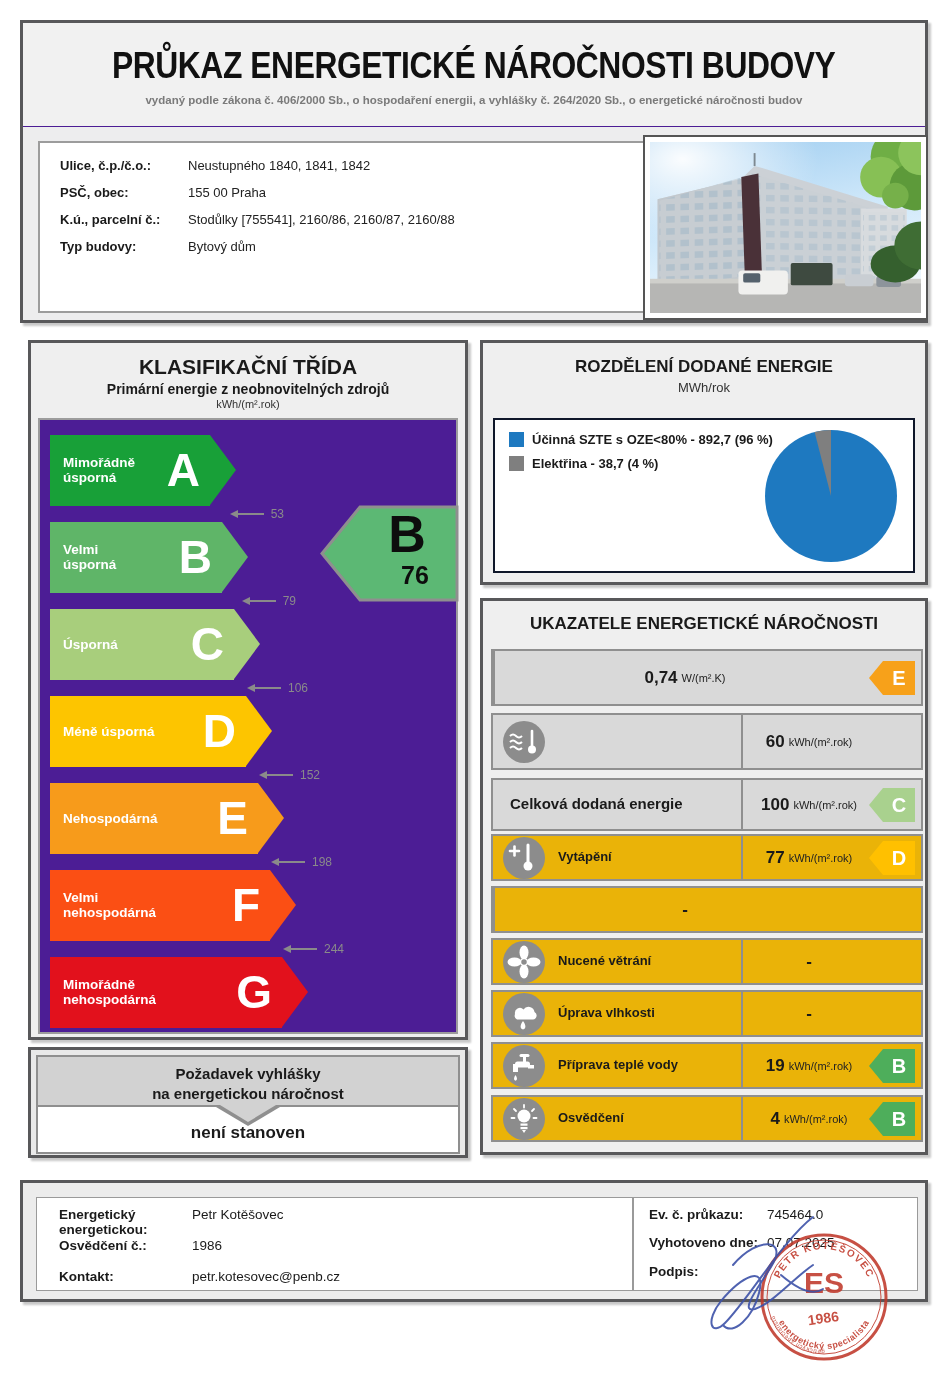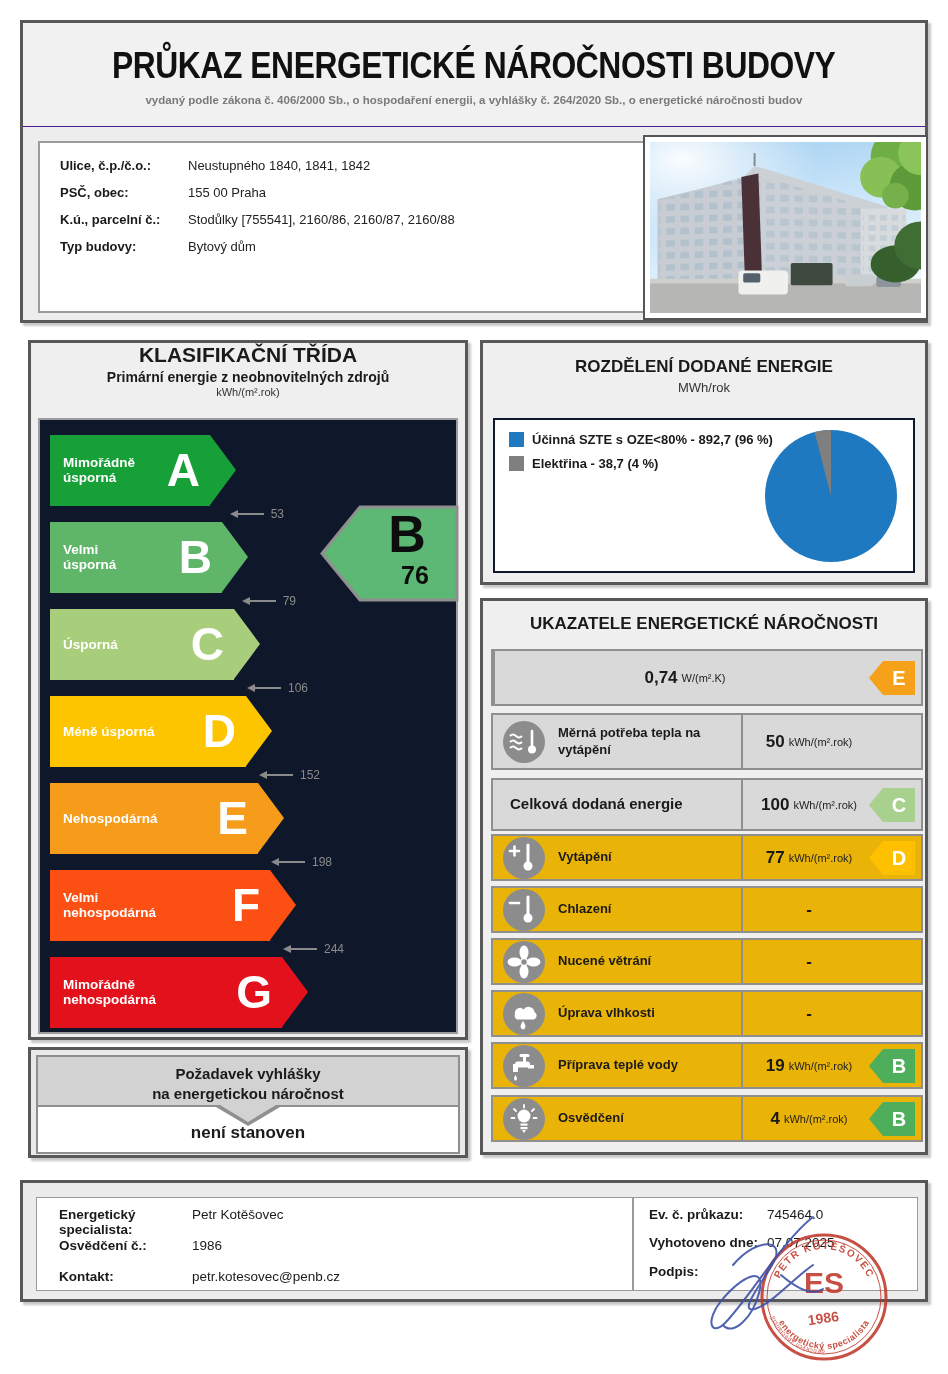--- a/index.html
+++ b/index.html
@@ -23,25 +23,25 @@
   .info-value { color:#222; }
   .info-row.wide .info-label { width:auto; flex:0 0 auto; margin-right:10px; }
 
   .photo-frame { position:absolute; left:620px; top:112px; width:285px; height:185px;
                  background:#fff; border:2px solid #555; padding:5px; }
   .photo-frame svg { display:block; width:100%; height:100%; }
 
   
   .class-panel { left:28px; top:340px; width:440px; height:700px; border:3px solid #58585a;
                  background:#efefef; box-shadow:3px 3px 2px rgba(0,0,0,.22); }
-  .cp-title { text-align:center; font-size:21px; font-weight:bold; }
+  .cp-title { text-align:center; margin-top:12px; font-size:21px; font-weight:bold; }
   .cp-sub   { text-align:center; margin-top:2px; font-size:14px; font-weight:bold; }
   .cp-unit  { text-align:center; margin-top:1px; font-size:11px; color:#333; }
   .scale-box { position:absolute; left:7px; top:75px; width:420px; height:616px;
-               background:#0f172a; border:2px solid #9c9c9c; padding:15px 0 0 10px; }
+               background:#4c1d95; border:2px solid #9c9c9c; padding:15px 0 0 10px; }
   .band { position:relative; height:71px; }
   .band-label { position:absolute; left:13px; top:50%; transform:translateY(-50%);
                 color:#fff; font-weight:bold; font-size:13.5px; line-height:1.15; white-space:pre-line; }
   .band-letter { position:absolute; right:10px; top:0; color:#fff; font-weight:bold;
                  font-size:46px; line-height:71px; }
   .band-tip { position:absolute; right:-26px; top:0; width:0; height:0;
               border-top:35.5px solid transparent; border-bottom:35.5px solid transparent;
               border-left:26px solid #000; }
   .thr { display:flex; justify-content:flex-end; align-items:center; height:16px;
          font-size:12px; color:#8a8a8a; }
@@ -331,24 +331,23 @@
     <div class="ind-row gray" style="top:112px;height:57px">
       <div class="ind-left">
         <span class="ind-icon">
           <svg viewBox="0 0 44 44">
               <circle cx="22" cy="22" r="21" fill="#8c8c8c"></circle>
             <path d="M8,16 q3,-3 6,0 q3,3 6,0 M8,22 q3,-3 6,0 q3,3 6,0 M8,28 q3,-3 6,0 q3,3 6,0" fill="none" stroke="#fff" stroke-width="2"></path>
             <line x1="30" y1="11" x2="30" y2="26" stroke="#fff" stroke-width="2.6" stroke-linecap="round"></line>
             <circle cx="30" cy="29.5" r="4" fill="#fff"></circle>
           </svg>
         </span>
-        <span class="ind-label">Měrná potřeba tepla na vytápění</span>
-      </div>
-      <div class="ind-right">
-        <span class="ind-num">50</span>
+      </div>
+      <div class="ind-right">
+        <span class="ind-num">60</span>
         <span class="ind-unit">kWh/(m².rok)</span>
       </div>
     </div>
 
     <div class="ind-row gray" style="top:177px;height:53px">
       <div class="ind-left">
         <span class="ind-label big">Celková dodaná energie</span>
       </div>
       <div class="ind-right">
         <span class="ind-num">100</span>
@@ -377,31 +376,20 @@
         <span class="ind-num">77</span>
         <span class="ind-unit">kWh/(m².rok)</span>
         <span class="tag">
           <i class="tag-tip" style="border-right-color: rgb(255, 192, 0);"></i>
           <b class="tag-body" style="background-color: rgb(255, 192, 0);">D</b>
         </span>
       </div>
     </div>
 
     <div class="ind-row" style="top:285px;height:47px">
-      <div class="ind-left">
-        <span class="ind-icon">
-          <svg viewBox="0 0 44 44">
-              <circle cx="22" cy="22" r="21" fill="#8c8c8c"></circle>
-            <line x1="8" y1="15" x2="17" y2="15" stroke="#fff" stroke-width="2.6" stroke-linecap="round"></line>
-            <line x1="26" y1="9" x2="26" y2="26" stroke="#fff" stroke-width="3" stroke-linecap="round"></line>
-            <circle cx="26" cy="30" r="4.5" fill="#fff"></circle>
-          </svg>
-        </span>
-        <span class="ind-label">Chlazení</span>
-      </div>
       <div class="ind-right">
         <span class="ind-dash">-</span>
       </div>
     </div>
 
     <div class="ind-row" style="top:337px;height:47px">
       <div class="ind-left">
         <span class="ind-icon">
           <svg viewBox="0 0 44 44">
               <circle cx="22" cy="22" r="21" fill="#8c8c8c"></circle>
@@ -491,21 +479,21 @@
         </span>
       </div>
     </div>
   </div>
 
   <div class="abs footer">
     <div class="foot-box">
       <div class="foot-divider"></div>
 
       <div class="foot-row" style="left:22px;top:9px">
-        <span class="foot-label" style="width:133px">Energetický specialista:</span>
+        <span class="foot-label" style="width:133px">Energetický energetickou:</span>
         <span>Petr Kotěšovec</span>
       </div>
       <div class="foot-row" style="left:22px;top:40px">
         <span class="foot-label" style="width:133px">Osvědčení č.:</span>
         <span>1986</span>
       </div>
       <div class="foot-row" style="left:22px;top:71px">
         <span class="foot-label" style="width:133px">Kontakt:</span>
         <span>petr.kotesovec@penb.cz</span>
       </div>

